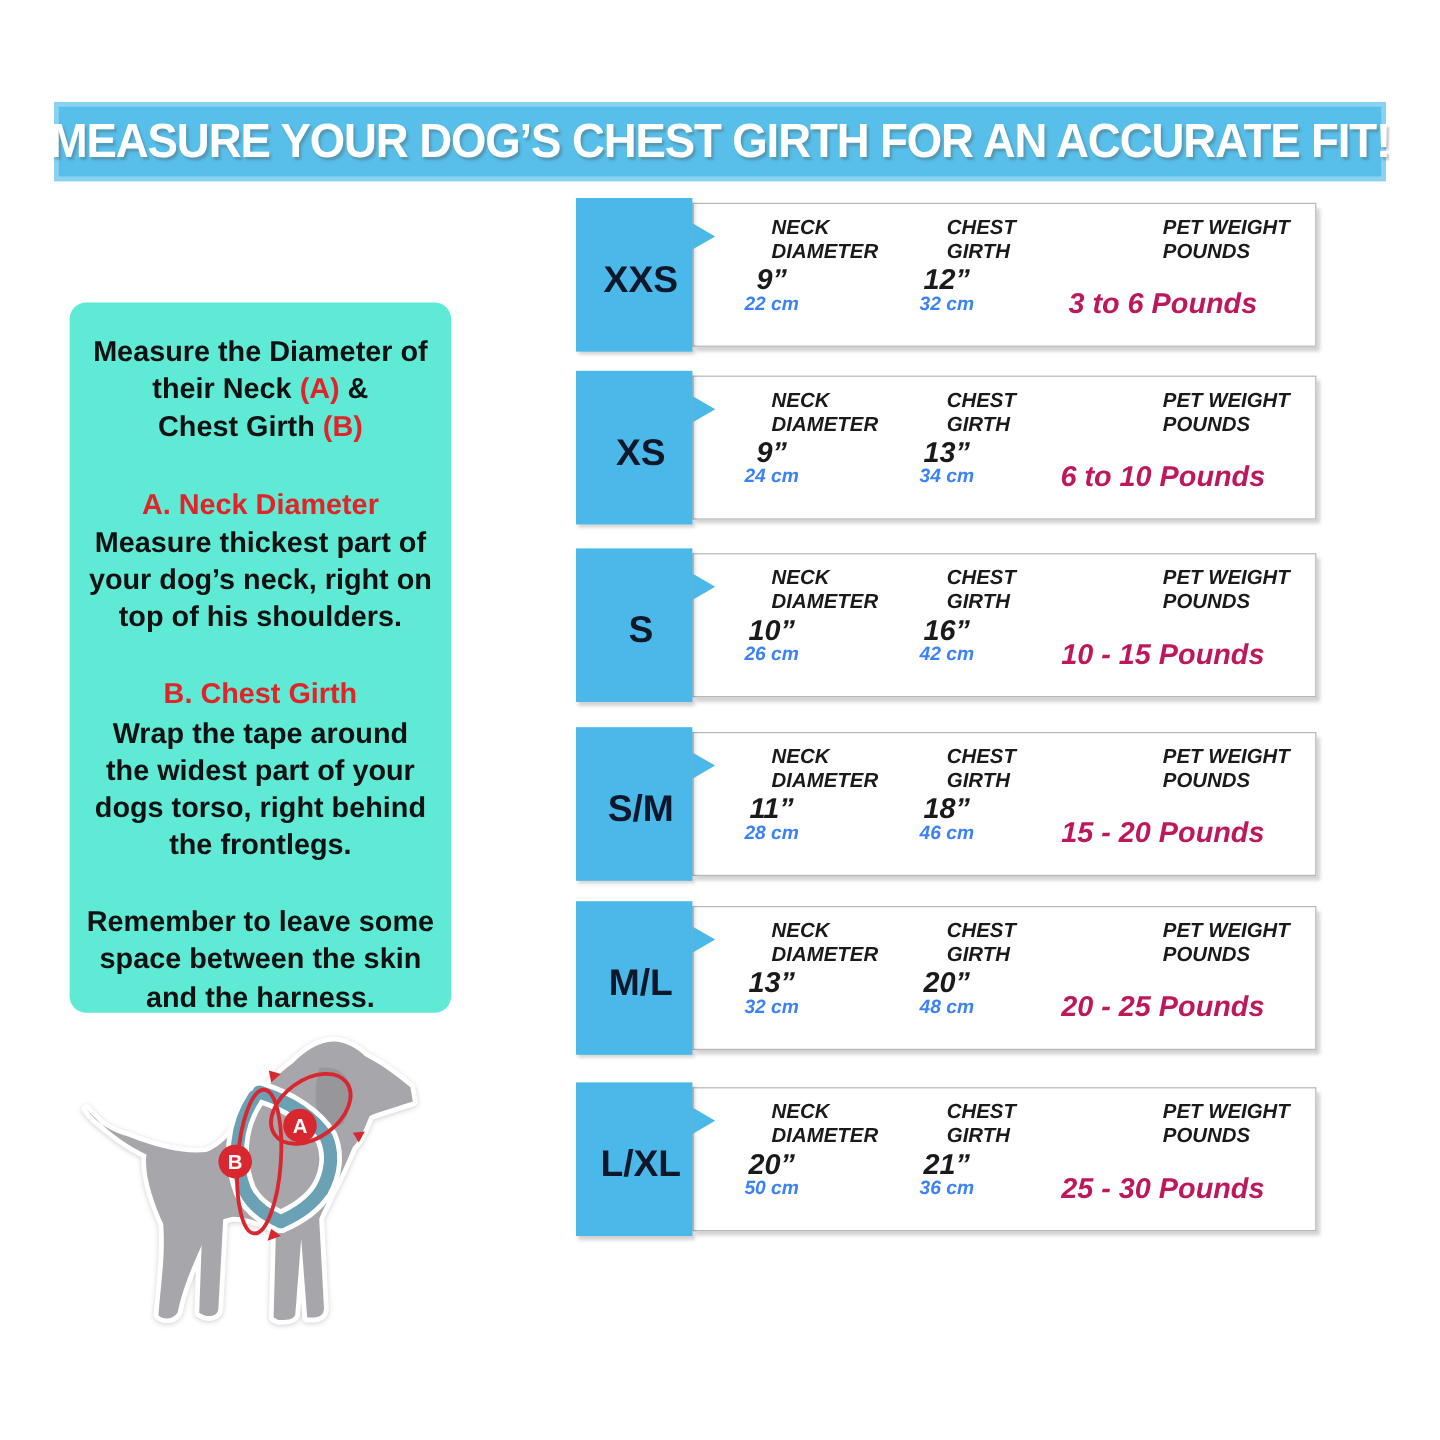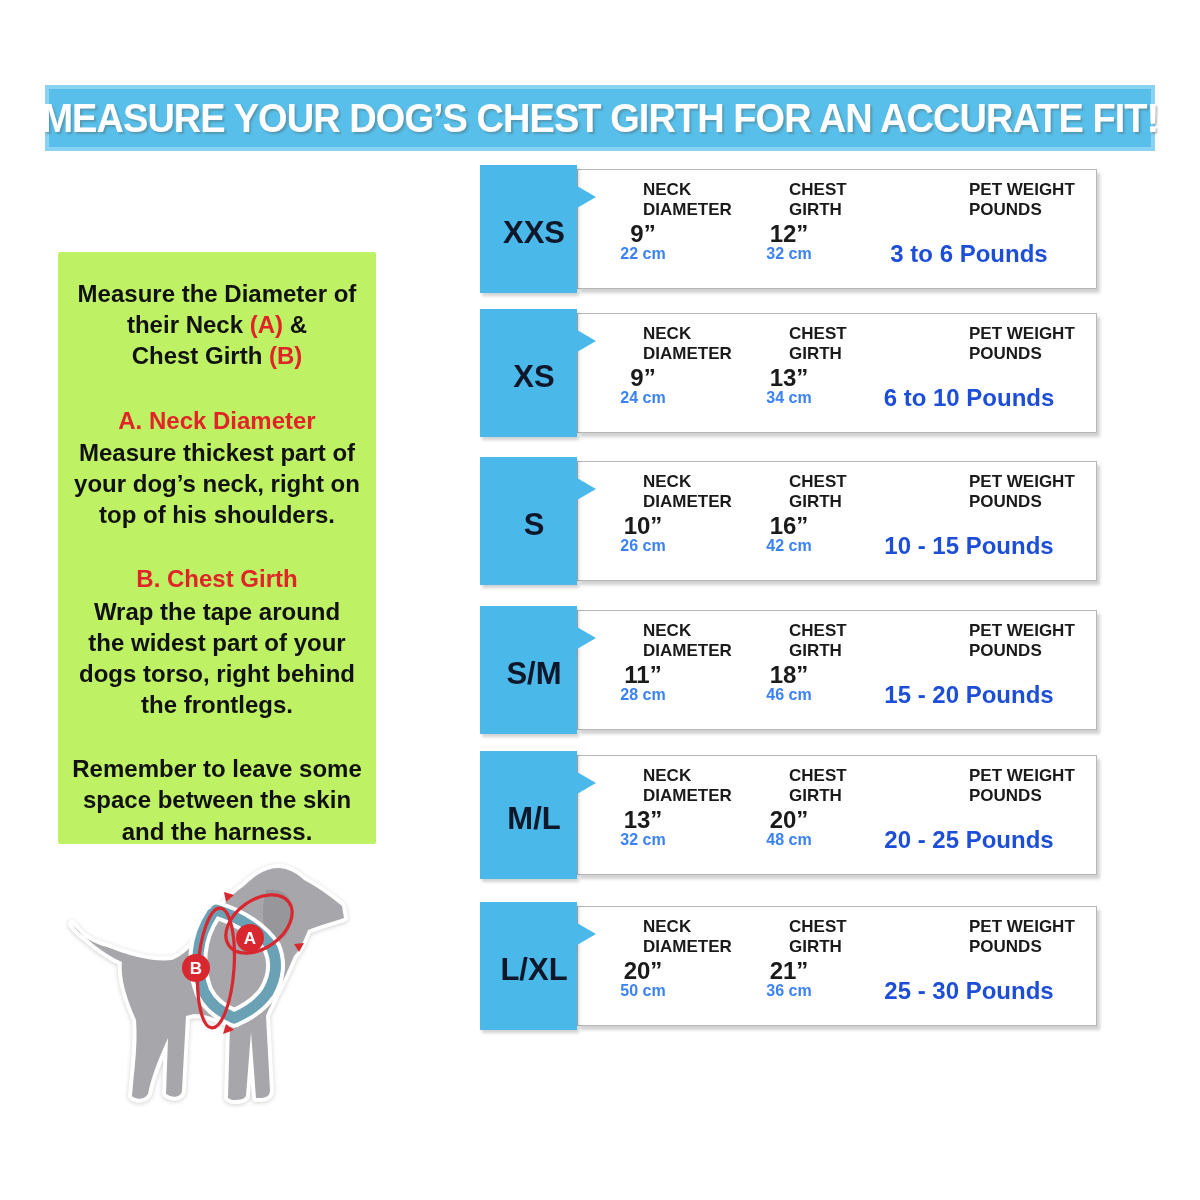--- a/index.html
+++ b/index.html
@@ -14,21 +14,21 @@
     display:flex; align-items:center; justify-content:center;text-align:center;
   }
   .banner-text {
     color:#ffffff; font-weight:bold; font-size:40px; letter-spacing:-1px;
     white-space:nowrap; transform:scaleX(0.95);
     text-shadow:2px 2px 2px rgba(80,80,80,0.35);
   }
   
   .panel {
     position:absolute; left:58px; top:252px; width:318px; height:592px;
-    background:#bef264; border-radius:2px; box-sizing:border-box;
+    background:#5eead4; border-radius:14px; box-sizing:border-box;
     padding:26px 6px 0 6px; text-align:center;
     font-weight:bold; font-size:24px; line-height:1.3; color:#111111;
   }
   .panel .red { color:#e02428; }
   .panel .sect { margin-bottom:33px; }
   .panel .title { margin-bottom:1px; }
   .pre { white-space:pre-line; }
   
   .row { position:absolute; left:480px; width:620px; height:128px; }
   .tab {
@@ -42,33 +42,33 @@
   }
   .notch {
     position:absolute; left:97px; top:21px; width:0; height:0;
     border-left:19px solid #4ab8e8;
     border-top:11px solid transparent;
     border-bottom:11px solid transparent;
   }
   .card {
     position:absolute; left:97px; top:4px; width:520px; height:120px;
     background:#ffffff; border:1px solid #b7b7b7; box-sizing:border-box;
-    box-shadow:3px 4px 3px rgba(0,0,0,0.18); z-index:1;
+    box-shadow:3px 4px 3px rgba(0,0,0,0.18); z-index:1;font-style:italic;
   }
   .col-neck  { left:65px; }
   .col-chest { left:211px; }
   .col-weight{ left:391px; }
   .hdr {
     position:relative; top:0; font-weight:bold; font-size:17px;
     line-height:1.18; color:#1a1a1a; white-space:pre-line;
   }
   .hdr-wrap   { position:absolute; top:10px; left:0; transform:translateX(-50%); width:220px; margin-left:110px; }
   .val-in  { position:absolute; top:50px; transform:translateX(-50%); font-weight:bold; font-size:24px; color:#1a1a1a; white-space:nowrap; }
   .val-cm  { position:absolute; top:75px; transform:translateX(-50%); font-weight:bold; font-size:16px; color:#3b82f6; white-space:nowrap; }
-  .val-wt  { position:absolute; top:70px; transform:translateX(-50%); font-weight:bold; font-size:24px; color:#1d4ed8; white-space:nowrap; }
+  .val-wt  { position:absolute; top:70px; transform:translateX(-50%); font-weight:bold; font-size:24px; color:#be185d; white-space:nowrap; }
   .colbox { position:absolute; top:0; height:120px; }
   
   .footer {
     position:absolute; left:270px; top:1056px; width:900px;
     text-align:center; font-weight:bold; font-size:24px; line-height:1.45;
     color:#111111;
   }
   .footer .line { white-space:pre; }
   .footer .red { color:#d9242b; }
   

